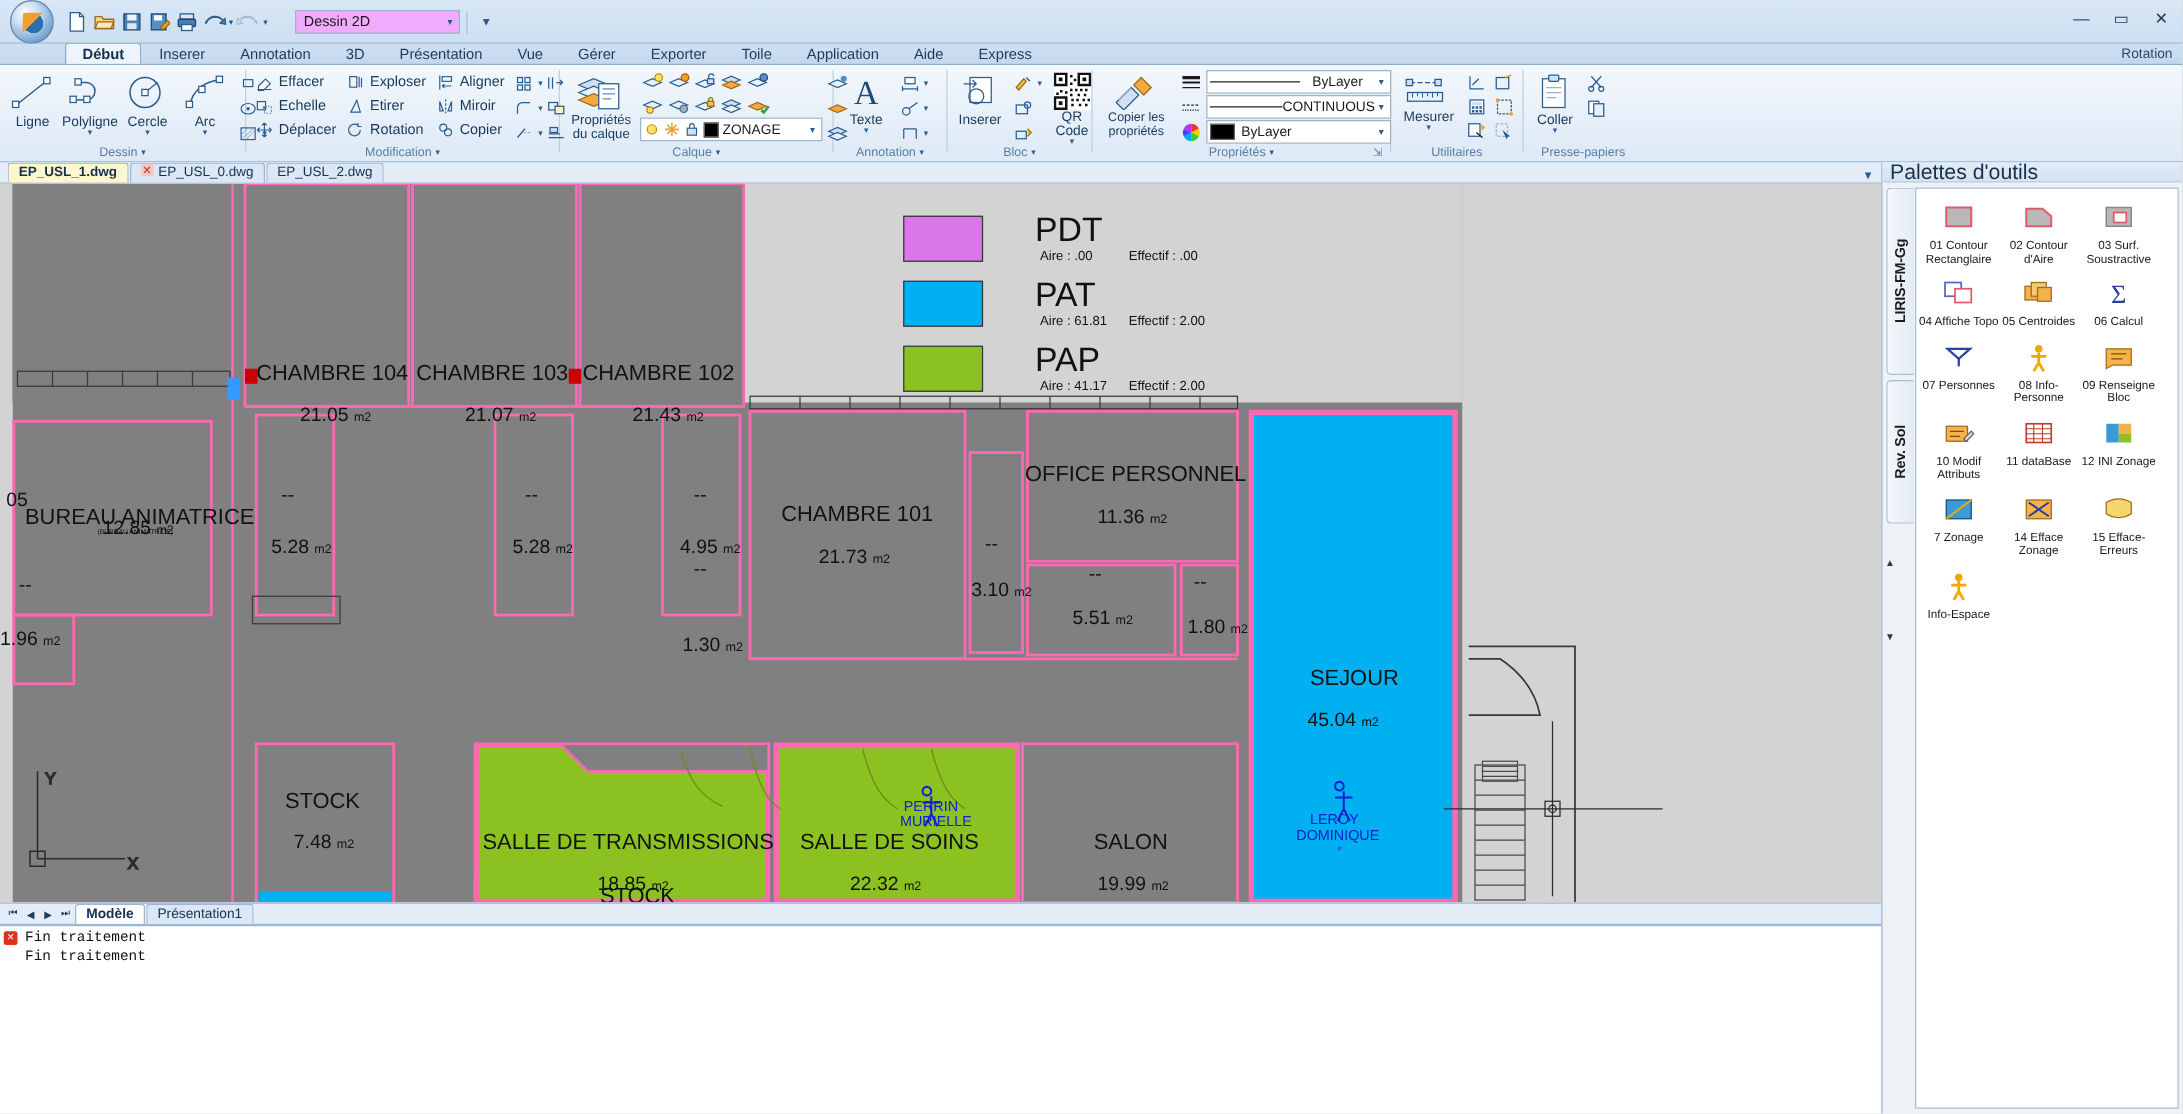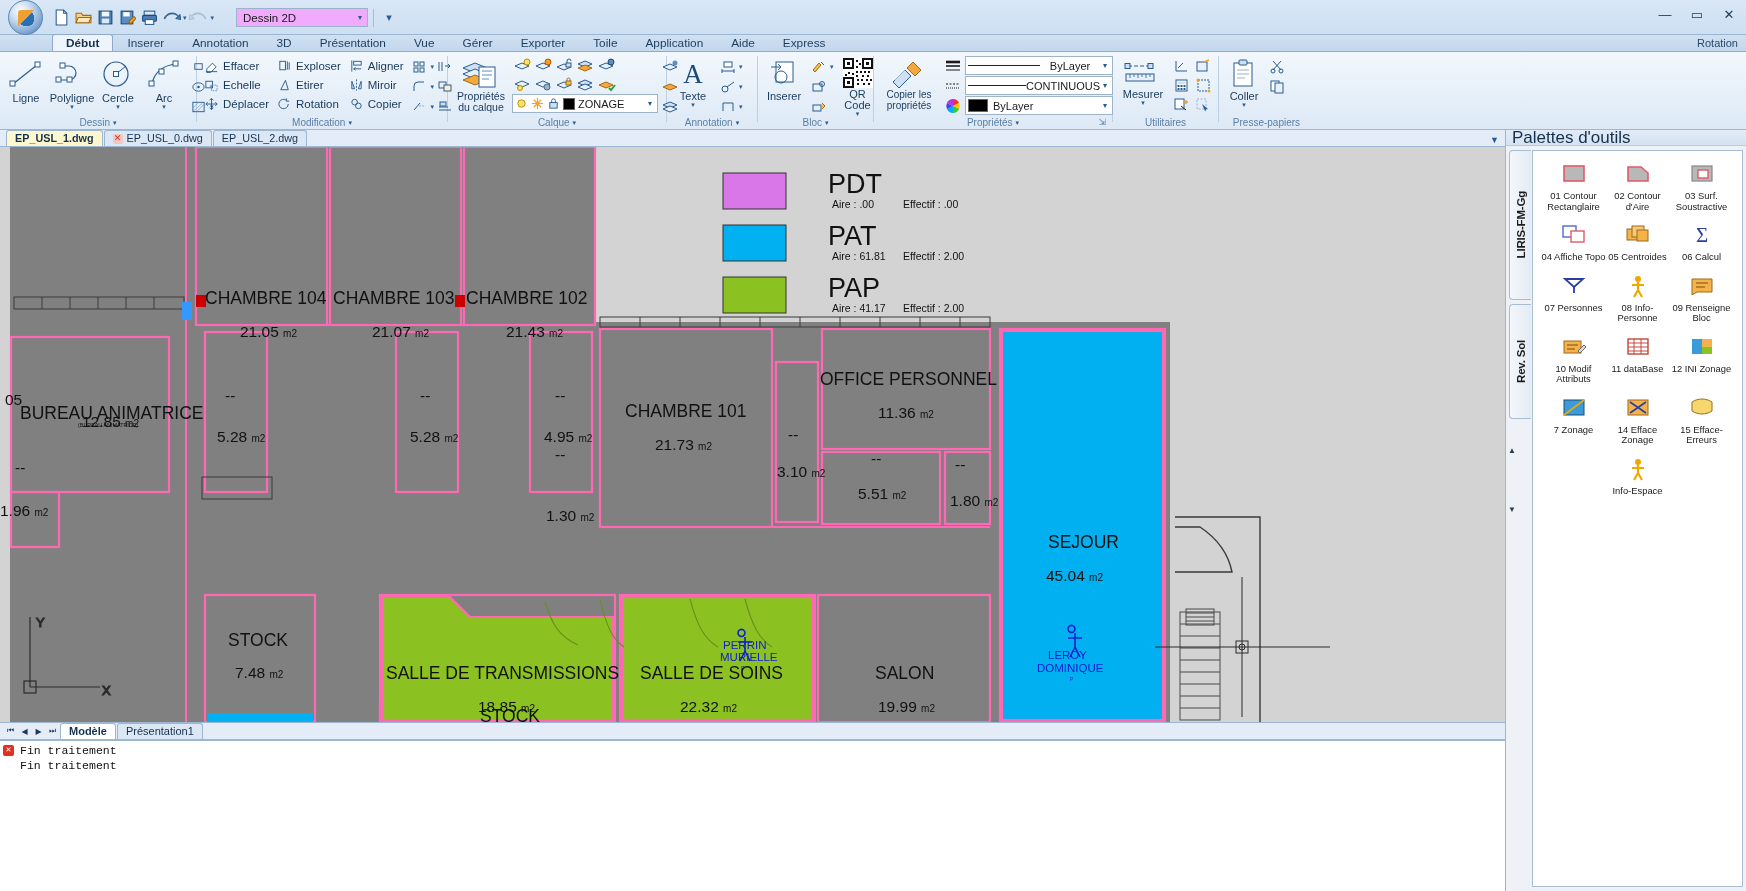--- a/index.html
+++ b/index.html
@@ -125,21 +125,21 @@
 
   
   .doctabs{
     position:absolute; left:0; top:130px; width:1505px; height:17px;
     background:#e4edf7; border-bottom:1px solid #9db6d2; display:flex; align-items:flex-end;
     padding-left:6px; gap:1px;
   }
   .dtab{
     height:16px;line-height:15px;padding:0 8px;font-size:10.8px;border:1px solid #9db6d2;
     border-bottom:none;border-radius:3px 3px 0 0;background:#dbe7f4;color:#16314f;cursor:default;
-    display:flex;align-items:center;gap:4px;
+    display:flex;align-items:flex-start;gap:4px;
   }
   .dtab.active{background:#fdf7cf;font-weight:600;}
   .dtab .x{color:#c0392b;font-size:9px;background:#f3c7c0;border-radius:2px;
      width:10px;height:10px;display:flex;align-items:center;justify-content:center;}
   .dtabs-caret{position:absolute;right:6px;bottom:1px;font-size:9px;color:#2a5d8f;}
 
   
   .canvas-wrap{
     position:absolute; left:0; top:147px; width:1505px; height:575px;
     background:#d6d6d6; overflow:hidden;
@@ -189,21 +189,21 @@
     cursor:default;
   }
   .vtab span{
     writing-mode:vertical-rl; transform:rotate(180deg);
     font-size:11.5px;font-weight:700;color:#1c1c1c;letter-spacing:-0.2px;white-space:nowrap;
   }
   .ptab-content{
     flex:1;background:#fff;border:1px solid #a9bdd2;margin:4px 4px 4px 0;
     position:relative;overflow:hidden;
   }
-  .pgrid{display:flex;flex-wrap:wrap;padding:8px 2px 0 2px;justify-content:center;}
+  .pgrid{display:flex;flex-wrap:wrap;padding:8px 2px 0 2px;}
   .pitem{
     width:64px;display:flex;flex-direction:column;align-items:center;
     margin-bottom:8px;cursor:default;
   }
   .pitem .picon{height:30px;display:flex;align-items:center;justify-content:center;}
   .pitem .plabel{
     font-size:9.4px;color:#1a1a1a;text-align:center;line-height:10.5px;margin-top:2px;
     max-width:64px;
   }
   .collapse-arrows{position:absolute;left:2px;top:300px;display:flex;flex-direction:column;gap:50px;}

